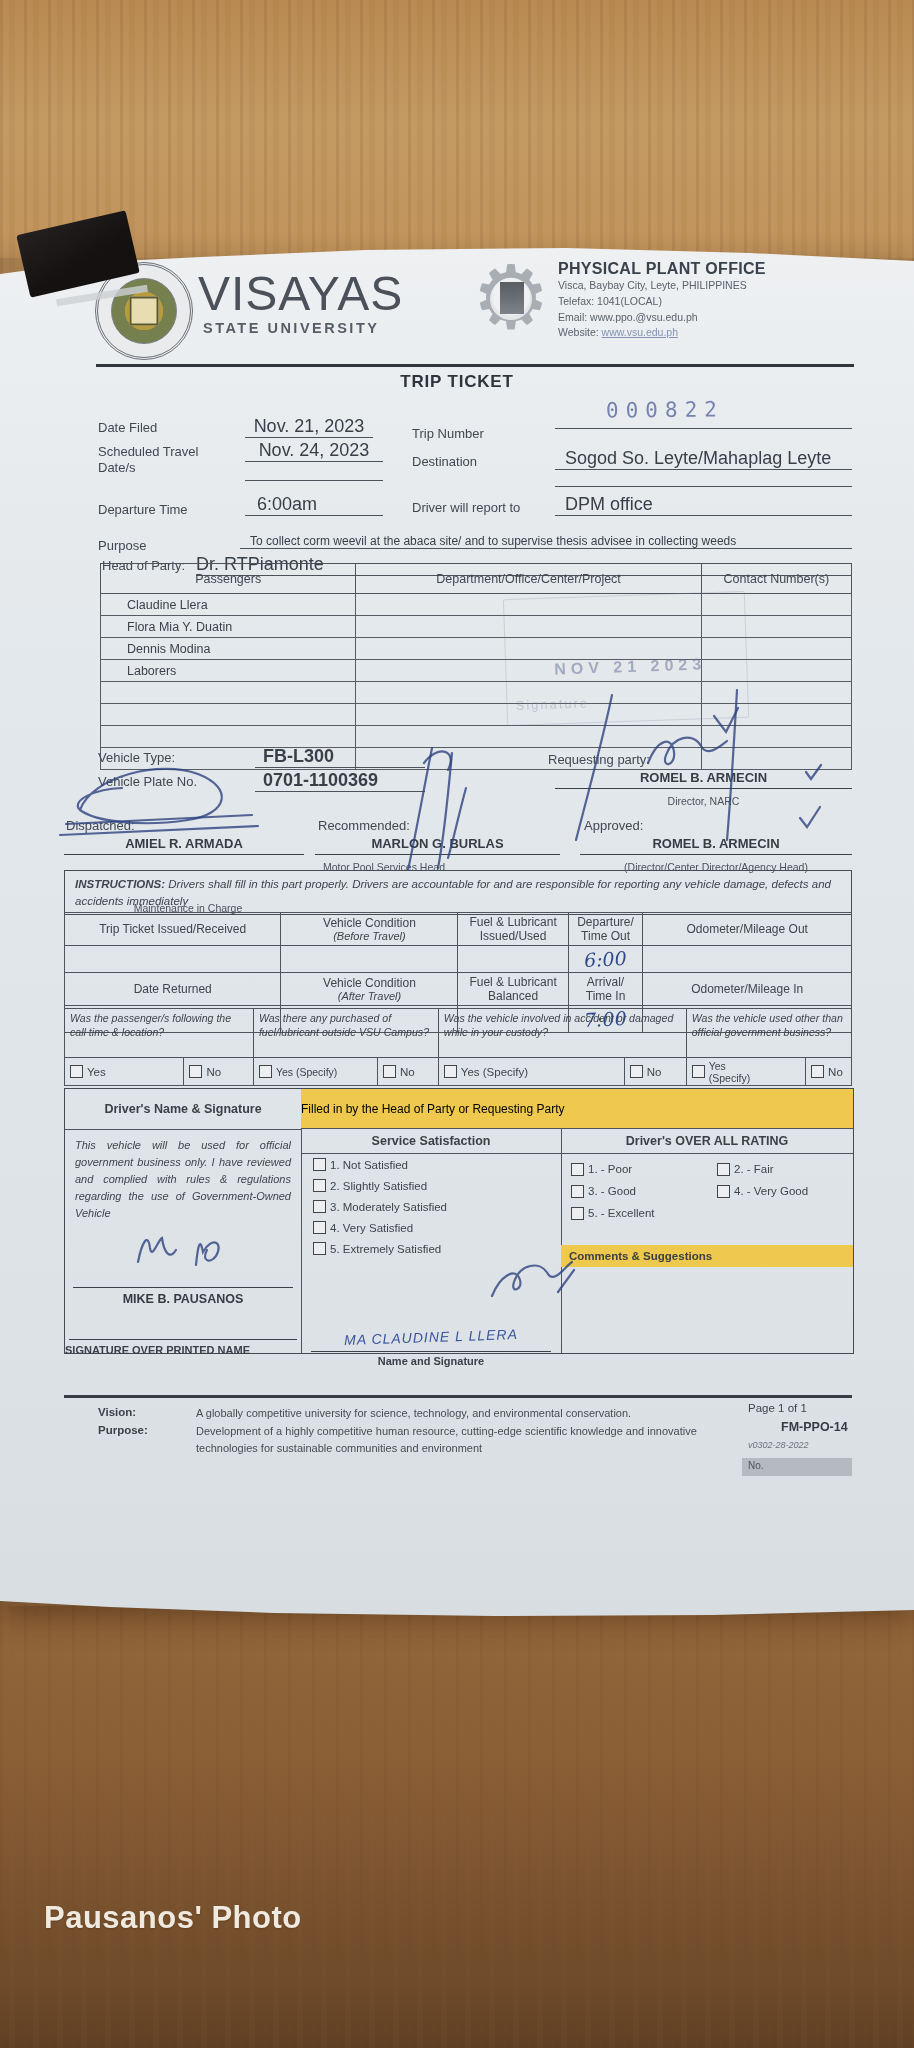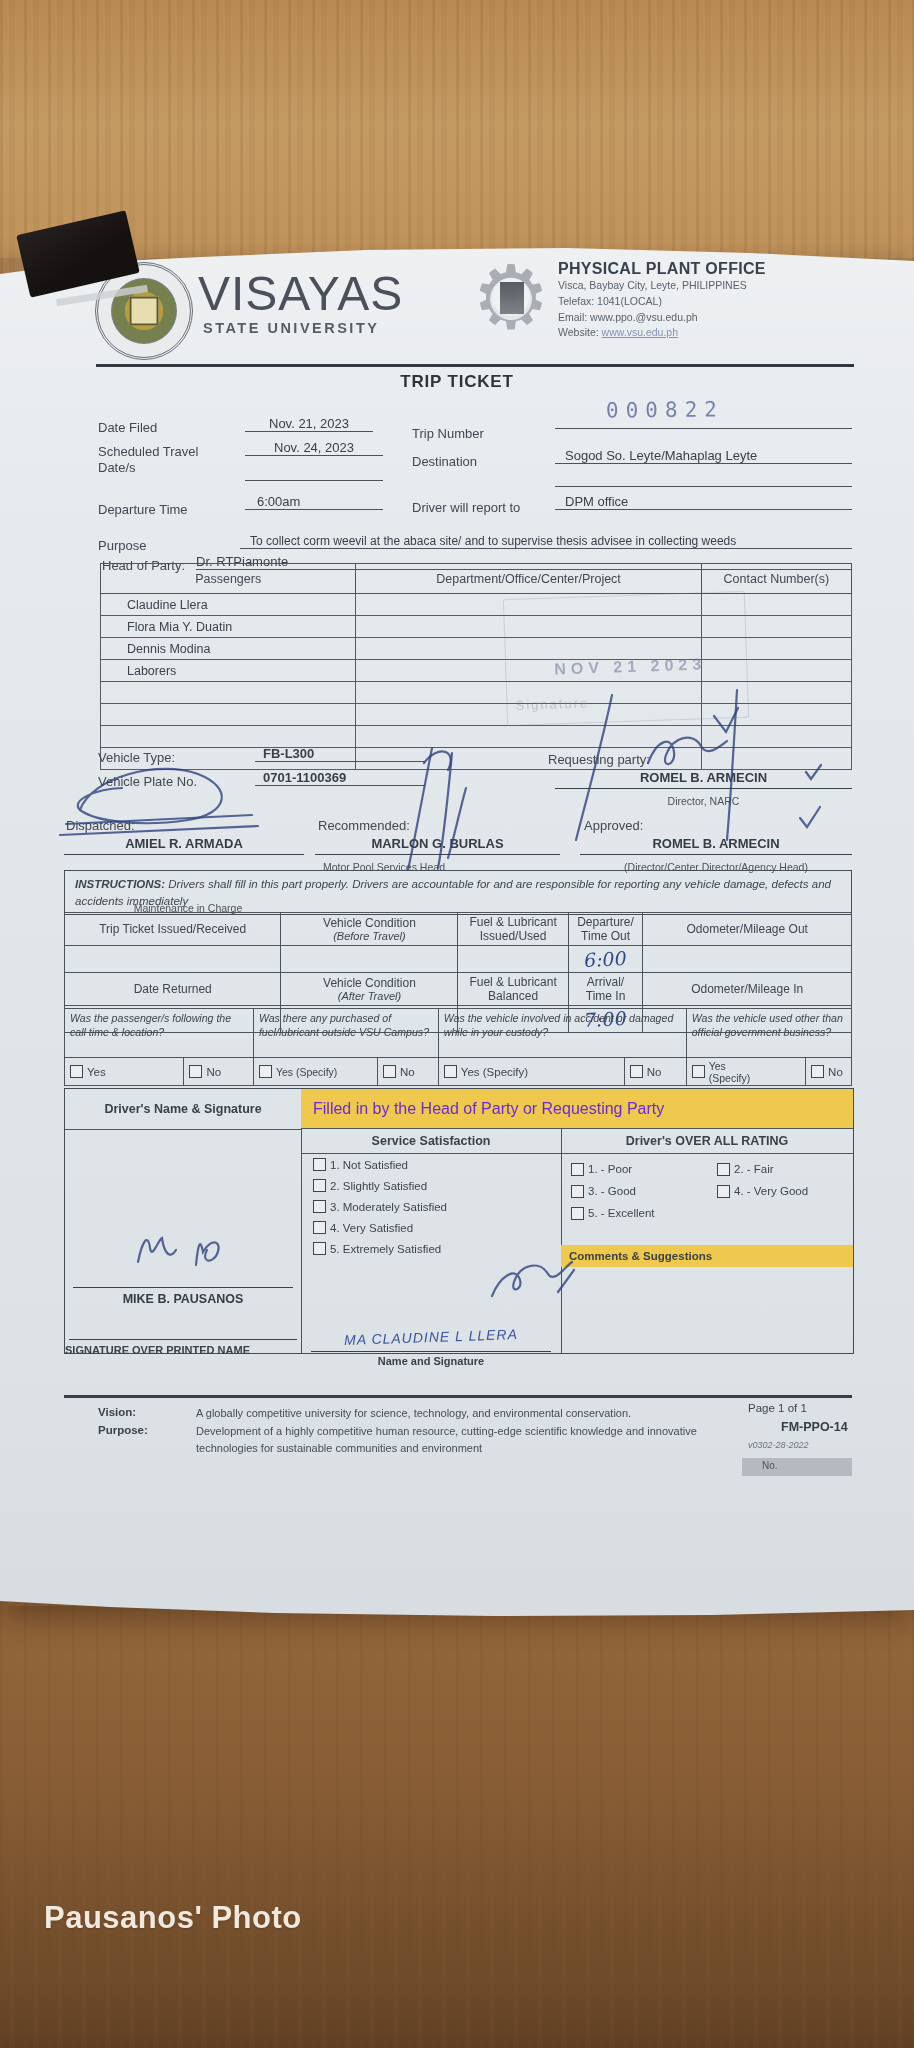--- a/index.html
+++ b/index.html
@@ -32,21 +32,21 @@
   .office{position:absolute;left:558px;top:12px;width:300px;}
   .office-name{font-size:16px;font-weight:bold;color:#39424c;letter-spacing:.3px;}
   .office-line{font-size:10.5px;color:#5a626c;line-height:1.5;}
   .office-link{color:#8294b2;text-decoration:underline;}
   .toprule{position:absolute;left:96px;top:116px;width:758px;height:3px;background:#31373d;}
   .title{position:absolute;left:0;top:124px;width:100%;text-align:center;font-size:17px;font-weight:bold;letter-spacing:.8px;color:#2e343b;}
   .ticketno{position:absolute;left:606px;top:150px;font-family:"DejaVu Sans Mono",monospace;font-size:21px;letter-spacing:7px;color:#5c6ca2;opacity:.82;transform:rotate(-.6deg);}
   
   .lbl{font-size:13px;color:#414851;line-height:1.25;}
   .uline{border-bottom:1.7px solid #4b525a;}
-  .val{font-size:13px;color:#373f48;}
+  .val{font-size:18px;color:#373f48;}
   .vc{text-align:center;}
   
   table{border-collapse:collapse;}
   .ptable{position:absolute;left:100px;top:315px;width:752px;table-layout:fixed;}
   .ptable th{border:1.5px solid #4d545c;font-size:12.5px;font-weight:normal;color:#414851;height:27px;}
   .ptable td{border:1px solid #555c64;font-size:12.5px;color:#3a424b;height:21px;padding:0 4px 0 26px;}
   .stamp{position:absolute;left:505px;top:347px;width:240px;height:125px;border:1.5px solid rgba(110,120,150,.22);transform:rotate(-2deg);border-radius:2px;}
   .stamp-date{position:absolute;left:48px;top:62px;font-size:16px;font-weight:bold;letter-spacing:5px;color:rgba(95,108,145,.5);}
   .stamp-sig{position:absolute;left:8px;top:98px;font-size:13px;color:rgba(120,130,150,.35);letter-spacing:2px;}
   
@@ -65,21 +65,21 @@
   .qtable{position:absolute;left:64px;top:760px;width:788px;table-layout:fixed;}
   .qtable td{border:1.4px solid #4d545c;vertical-align:top;padding:0;}
   .qtext{font-style:italic;font-size:10.6px;color:#3e454e;padding:3px 5px;height:42px;line-height:1.3;}
   .yn{display:flex;border-top:1.4px solid #4d545c;height:27px;gap:36px;}
   .yn>div{display:flex;align-items:center;font-size:11.5px;color:#3e454e;padding-left:5px;}
   .yn>div+div{border-left:1.4px solid #4d545c;}
   .cb{display:inline-block;width:11px;height:11px;border:1.6px solid #3f454c;margin-right:4px;flex:0 0 auto;background:#eceef0;}
   
   .drv{position:absolute;left:64px;top:840px;width:788px;height:264px;border:1.7px solid #454b52;}
   .drv-lh{position:absolute;left:0;top:0;width:236px;height:40px;border-right:1.5px solid #4d545c;border-bottom:1.5px solid #4d545c;display:flex;align-items:center;justify-content:center;font-size:12.5px;font-weight:bold;color:#39414a;}
-  .drv-banner{position:absolute;left:236px;top:0;width:552px;height:40px;border-bottom:1.5px solid #4d545c;background:#eec94d;display:flex;align-items:center;padding-left:12px;box-sizing:border-box;font-size:16px;color:#6d28d9;}
+  .drv-banner{position:absolute;left:236px;top:0;width:552px;height:40px;border-bottom:1.5px solid #4d545c;background:#eec94d;display:flex;align-items:center;box-sizing:border-box;font-size:12px;color:#000000;}
   .drv-left{position:absolute;left:0;top:40px;width:236px;height:224px;border-right:1.5px solid #4d545c;}
   .drv-decl{font-style:italic;font-size:11px;line-height:1.55;color:#3e454e;text-align:justify;padding:8px 10px 0 10px;}
   .drv-line1{position:absolute;left:8px;right:8px;top:158px;border-bottom:1.5px solid #3b424a;}
   .drv-name{position:absolute;left:0;top:163px;width:100%;text-align:center;font-size:12.5px;font-weight:bold;color:#343c45;}
   .drv-line2{position:absolute;left:4px;right:4px;top:210px;border-bottom:1.5px solid #3b424a;}
   .drv-cap{position:absolute;left:0;top:215px;width:100%;text-align:left;font-size:11px;font-weight:bold;color:#39414a;}
   .drv-mid{position:absolute;left:236px;top:40px;width:260px;height:224px;border-right:1.5px solid #4d545c;}
   .mid-h{height:24px;border-bottom:1.5px solid #4d545c;display:flex;align-items:center;justify-content:center;font-size:12.5px;font-weight:bold;color:#39414a;}
   .opt{display:flex;align-items:center;height:21px;padding-left:12px;font-size:11.5px;color:#3e454e;}
   .mid-handname{position:absolute;left:0;top:200px;width:100%;text-align:center;font-size:14px;letter-spacing:1px;color:#3a55a0;font-style:italic;transform:rotate(-2deg);}
@@ -89,21 +89,21 @@
   .rate-wrap{display:flex;flex-wrap:wrap;padding-top:4px;}
   .rate{width:50%;box-sizing:border-box;display:flex;align-items:center;height:22px;padding-left:10px;font-size:11.5px;color:#3e454e;}
   .cmt-banner{position:absolute;left:0;top:116px;width:100%;height:22px;background:#eec94d;display:flex;align-items:center;padding-left:8px;box-sizing:border-box;font-size:11.5px;font-weight:bold;color:#3c3f45;}
   
   .frule{position:absolute;left:64px;top:1147px;width:788px;height:2.5px;background:#383e44;}
   .f-lbl{font-size:11.5px;font-weight:bold;color:#3b424a;}
   .f-txt{font-size:11px;color:#454c55;line-height:1.55;}
   .f-page{font-size:11.5px;color:#3e454e;}
   .f-code{font-size:12.5px;font-weight:bold;color:#343c45;}
   .f-ver{font-size:9px;font-style:italic;color:#6b727b;}
-  .f-no{position:absolute;left:742px;top:1210px;width:110px;height:18px;background:#b5bac0;font-size:10px;color:#4c535b;padding:2px 0 0 20px;box-sizing:border-box;}
+  .f-no{position:absolute;left:742px;top:1210px;width:110px;height:18px;background:#b5bac0;font-size:10px;color:#4c535b;padding:2px 0 0 6px;box-sizing:border-box;}
   
   .ink{position:absolute;left:0;top:0;width:914px;height:1368px;pointer-events:none;}
   .ink path{fill:none;stroke:#2e4280;stroke-width:2.2;stroke-linecap:round;opacity:.8;}
   
   .tape{position:absolute;left:22px;top:222px;width:112px;height:64px;background:linear-gradient(160deg,#242120,#141110 60%);transform:rotate(-13deg);border-radius:3px;z-index:2;}
   .tape-strip{position:absolute;left:56px;top:292px;width:92px;height:7px;background:#cdd1d5;transform:rotate(-9deg);z-index:2;opacity:.8;}
   .watermark{position:absolute;left:44px;top:1900px;font-size:31px;font-weight:bold;color:#efe9df;letter-spacing:.5px;z-index:2;text-shadow:0 1px 2px rgba(60,35,10,.35);}
 </style>
 </head>
 <body>
@@ -337,20 +337,21 @@
           </div>
         </td>
       </tr>
     </tbody>
       </table>
 
     <div class="drv">
       <div class="drv-lh">Driver's Name &amp; Signature</div>
       <div class="drv-banner">Filled in by the Head of Party or Requesting Party</div>
       <div class="drv-left">
+        <div class="drv-decl">This vehicle will be used for official government business only.  I have reviewed and complied with rules &amp; regulations regarding the use of Government-Owned Vehicle</div>
         <div class="drv-line1"></div>
         <div class="drv-name">MIKE B. PAUSANOS</div>
         <div class="drv-line2"></div>
         <div class="drv-cap">SIGNATURE OVER PRINTED NAME</div>
       </div>
       <div class="drv-mid">
         <div class="mid-h">Service Satisfaction</div>
         <div class="opt">
             <span class="cb"></span>
             <span>1.  Not Satisfied</span>

